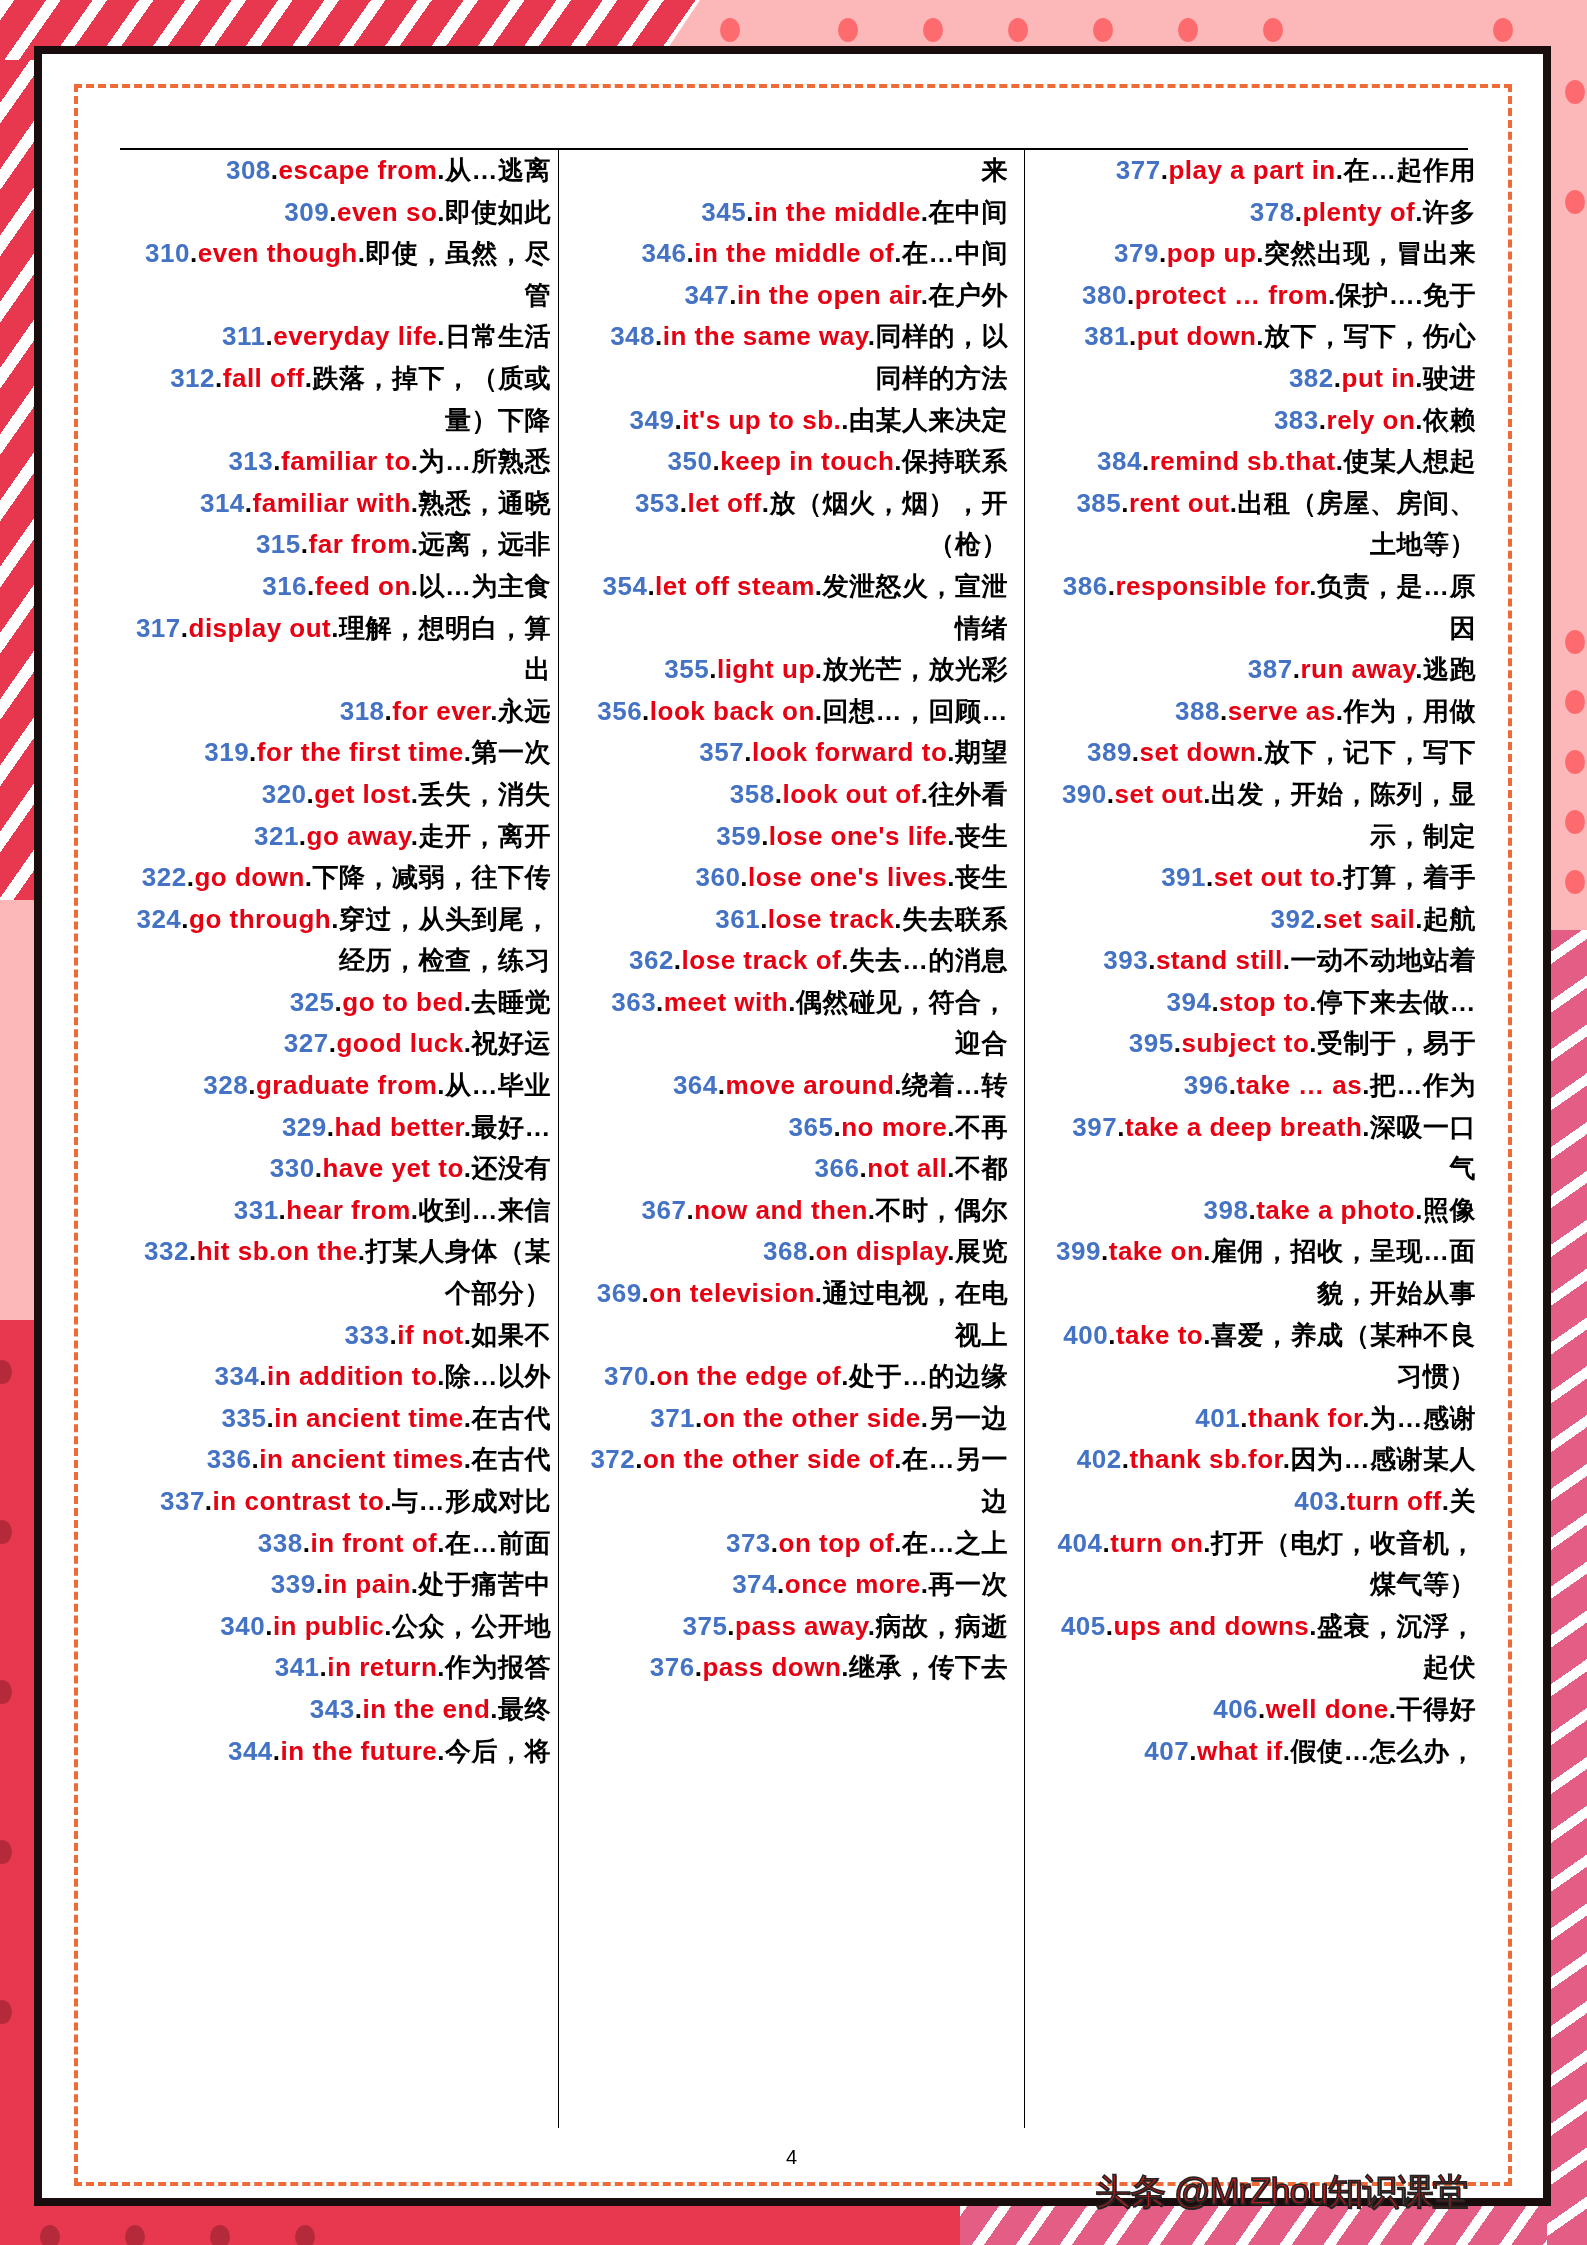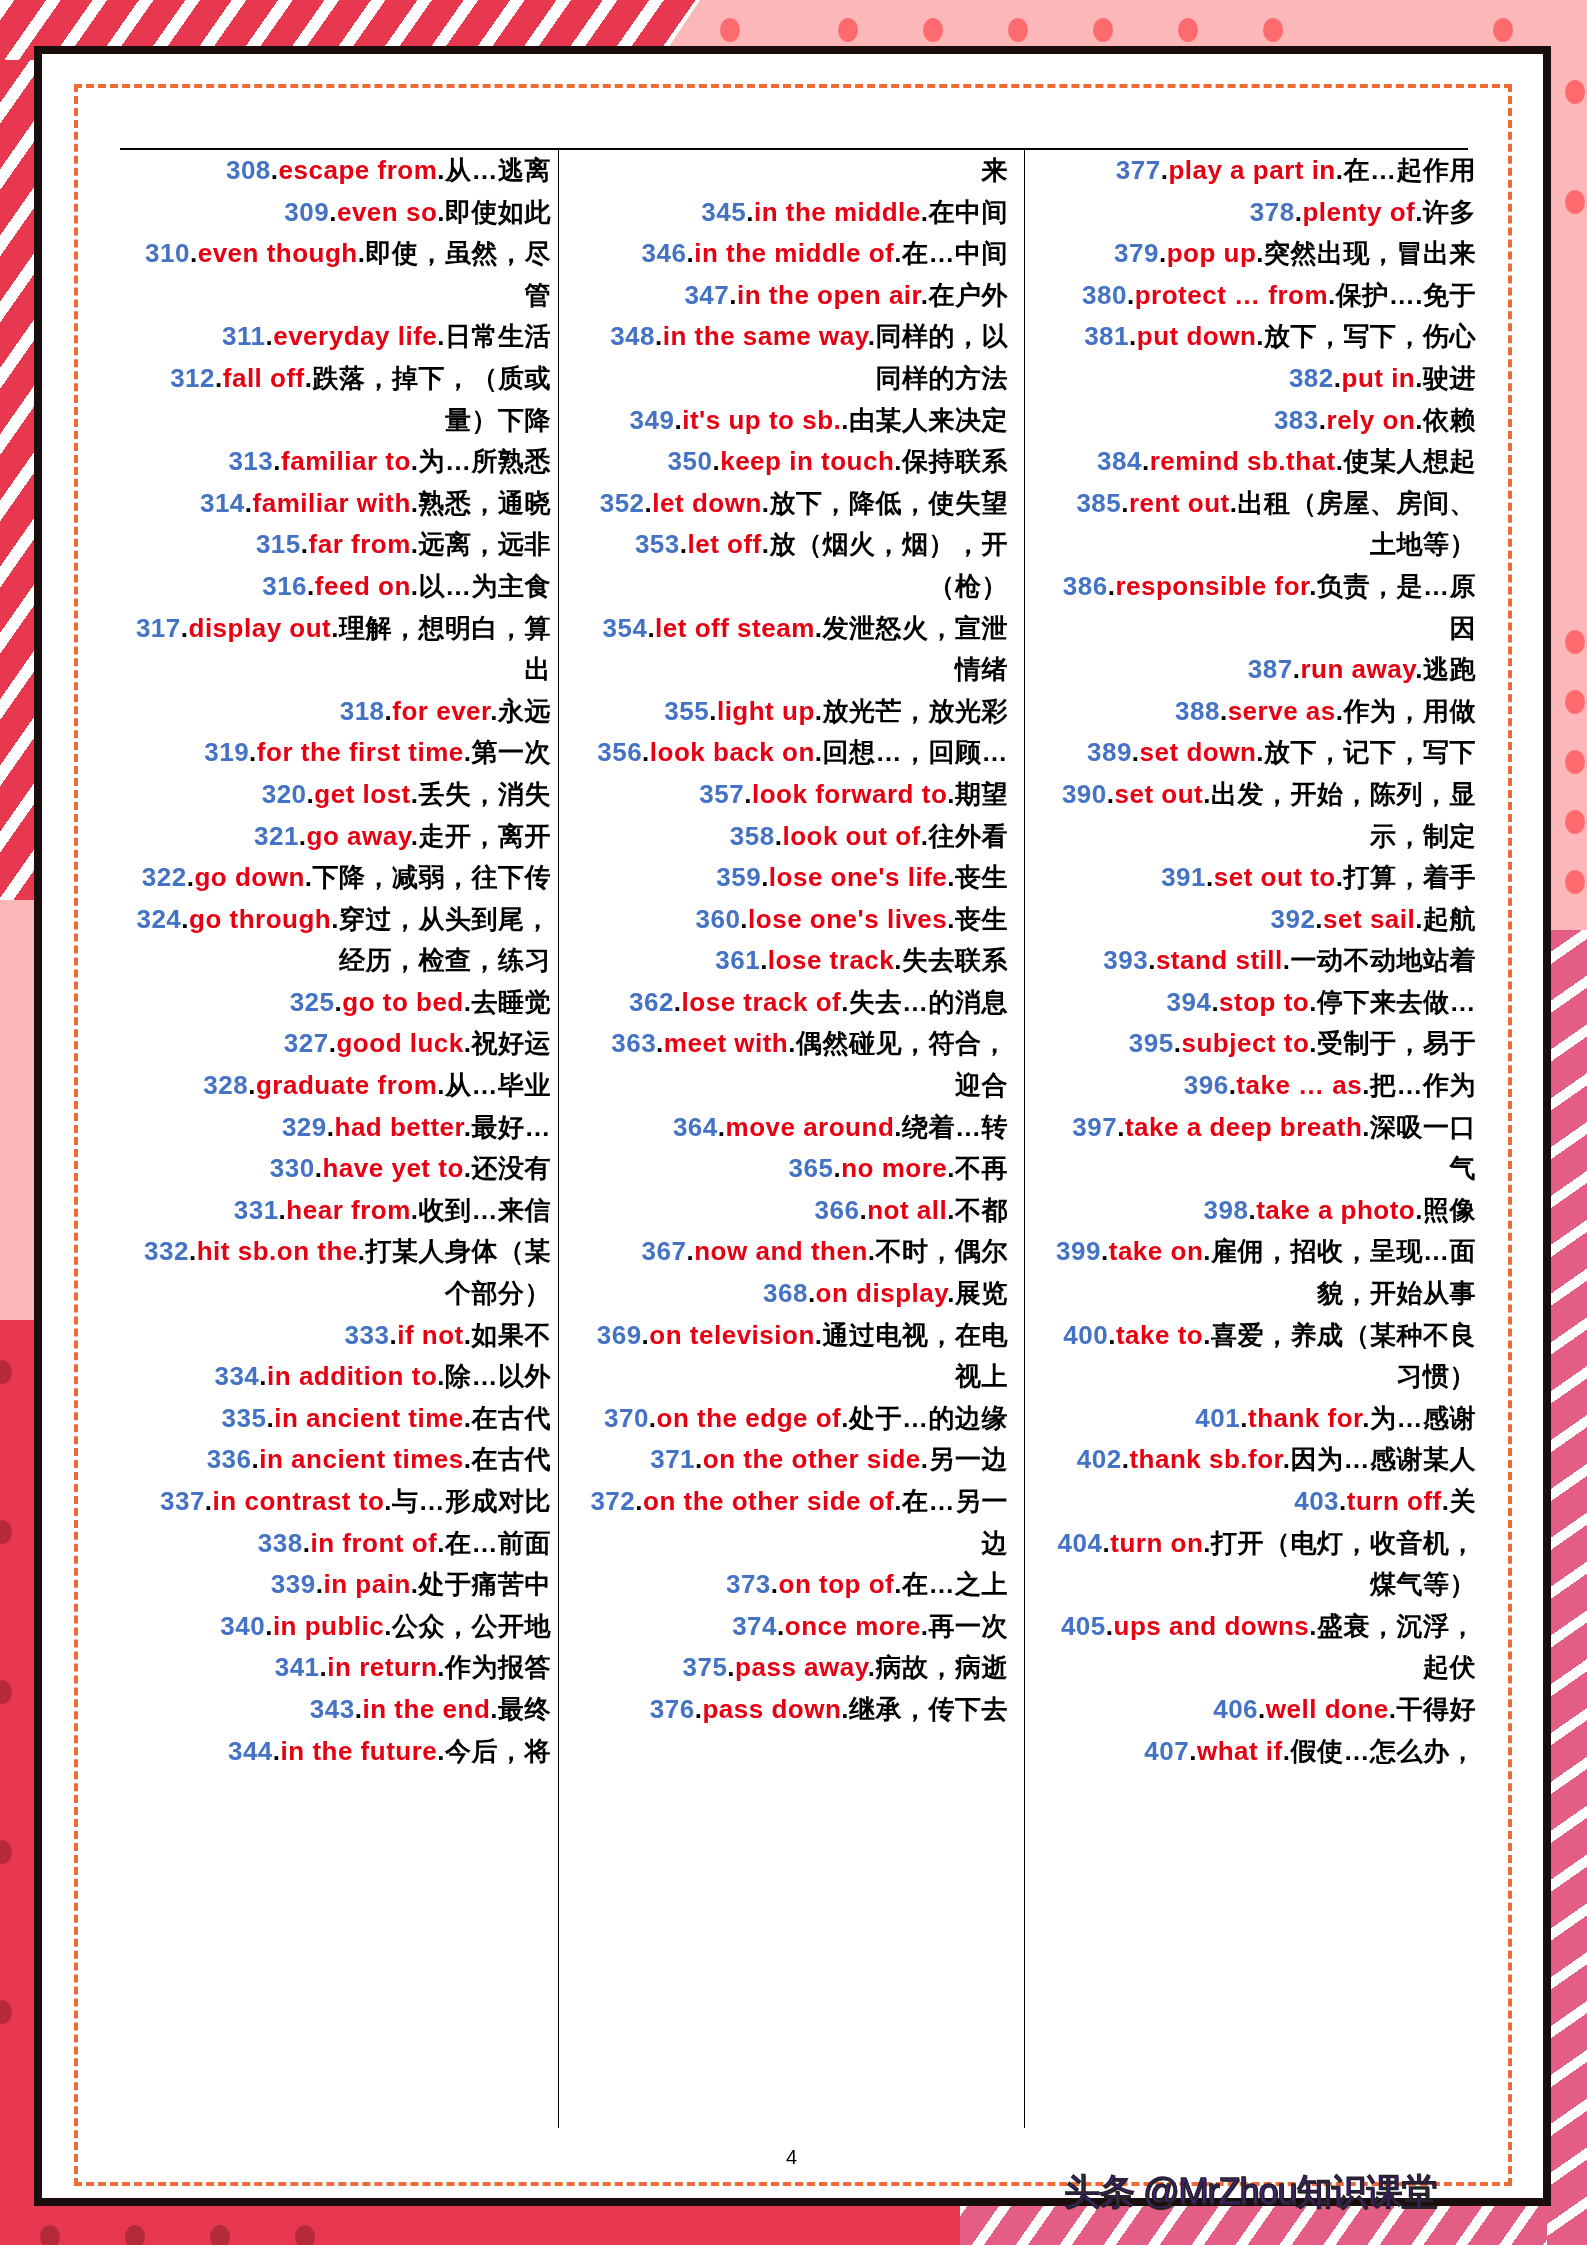--- a/index.html
+++ b/index.html
@@ -59,21 +59,21 @@
   .col .entry { display:block; }
   .num { color:#4472c4; font-weight:bold; }
   .en { color:#e60012; font-weight:bold; }
   .zh { color:#000; }
 
   .page-number {
     position:absolute; left:786px; top:2146px; font-size:20px; color:#000;
     font-family:"Liberation Sans Narrow", "Liberation Sans", sans-serif;
   }
   .watermark {
-    position:absolute; left:1064px; top:2168px; font-size:36px; color:#4c1d95;
+    position:absolute; left:1095px; top:2168px; font-size:36px; color:#b91c1c;
     font-family:"Liberation Sans", sans-serif;
     -webkit-text-stroke:1.5px #222; text-shadow:1px 1px 0 #333;
     letter-spacing:-1px;
   }
 </style>
 </head>
 <body>
 
 <div class="bg-stripes-left"></div>
 <div class="bg-stripes-tl"></div>
@@ -151,21 +151,20 @@
 </div>
 
 <div class="col" style="left:588px; width:420px; top:150px;">
   <span class="entry"><span class="zh">来</span></span>
   <span class="entry"><span class="num">345</span>.<span class="en">in the middle</span>.<span class="zh">在中间</span></span>
   <span class="entry"><span class="num">346</span>.<span class="en">in the middle of</span>.<span class="zh">在…中间</span></span>
   <span class="entry"><span class="num">347</span>.<span class="en">in the open air</span>.<span class="zh">在户外</span></span>
   <span class="entry"><span class="num">348</span>.<span class="en">in the same way</span>.<span class="zh">同样的，以同样的方法</span></span>
   <span class="entry"><span class="num">349</span>.<span class="en">it's up to sb.</span>.<span class="zh">由某人来决定</span></span>
   <span class="entry"><span class="num">350</span>.<span class="en">keep in touch</span>.<span class="zh">保持联系</span></span>
-  <span class="entry"><span class="num">352</span>.<span class="en">let down</span>.<span class="zh">放下，降低，使失望</span></span>
   <span class="entry"><span class="num">353</span>.<span class="en">let off</span>.<span class="zh">放（烟火，烟），开（枪）</span></span>
   <span class="entry"><span class="num">354</span>.<span class="en">let off steam</span>.<span class="zh">发泄怒火，宣泄情绪</span></span>
   <span class="entry"><span class="num">355</span>.<span class="en">light up</span>.<span class="zh">放光芒，放光彩</span></span>
   <span class="entry"><span class="num">356</span>.<span class="en">look back on</span>.<span class="zh">回想…，回顾…</span></span>
   <span class="entry"><span class="num">357</span>.<span class="en">look forward to</span>.<span class="zh">期望</span></span>
   <span class="entry"><span class="num">358</span>.<span class="en">look out of</span>.<span class="zh">往外看</span></span>
   <span class="entry"><span class="num">359</span>.<span class="en">lose one's life</span>.<span class="zh">丧生</span></span>
   <span class="entry"><span class="num">360</span>.<span class="en">lose one's lives</span>.<span class="zh">丧生</span></span>
   <span class="entry"><span class="num">361</span>.<span class="en">lose track</span>.<span class="zh">失去联系</span></span>
   <span class="entry"><span class="num">362</span>.<span class="en">lose track of</span>.<span class="zh">失去…的消息</span></span>

